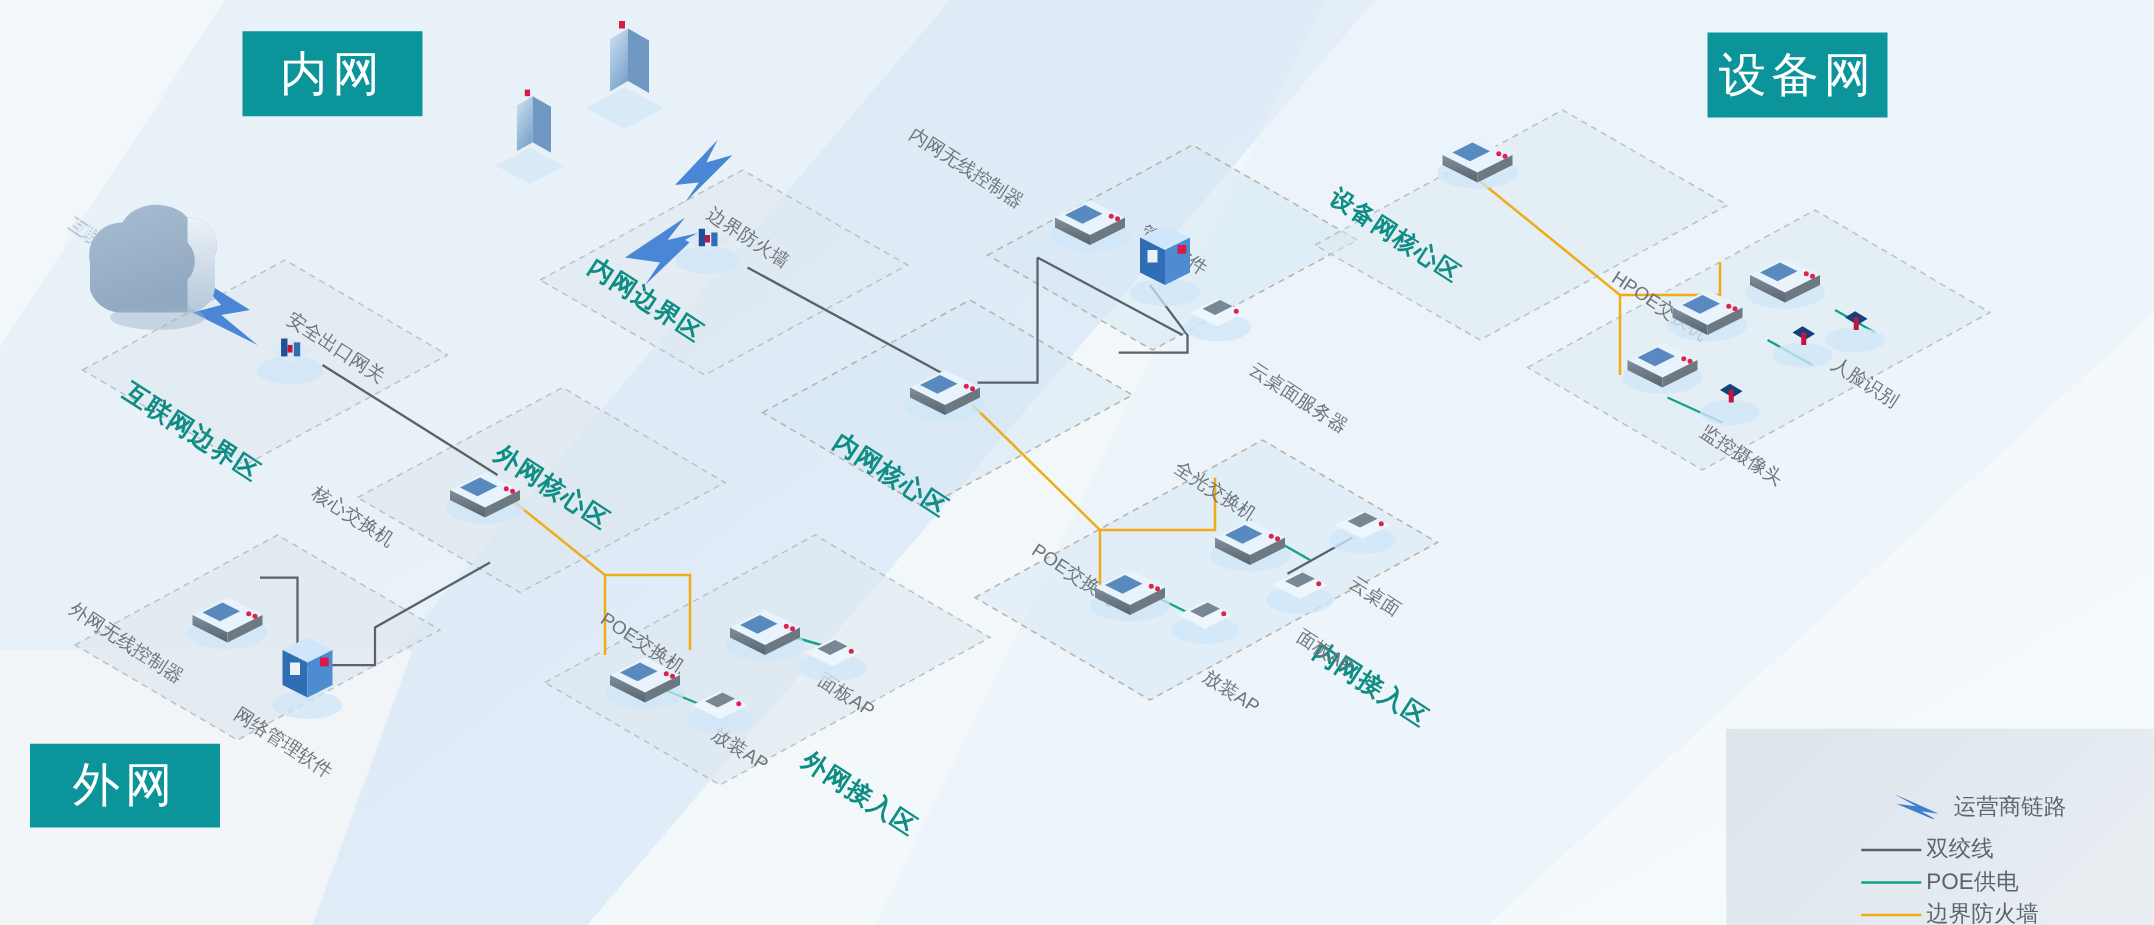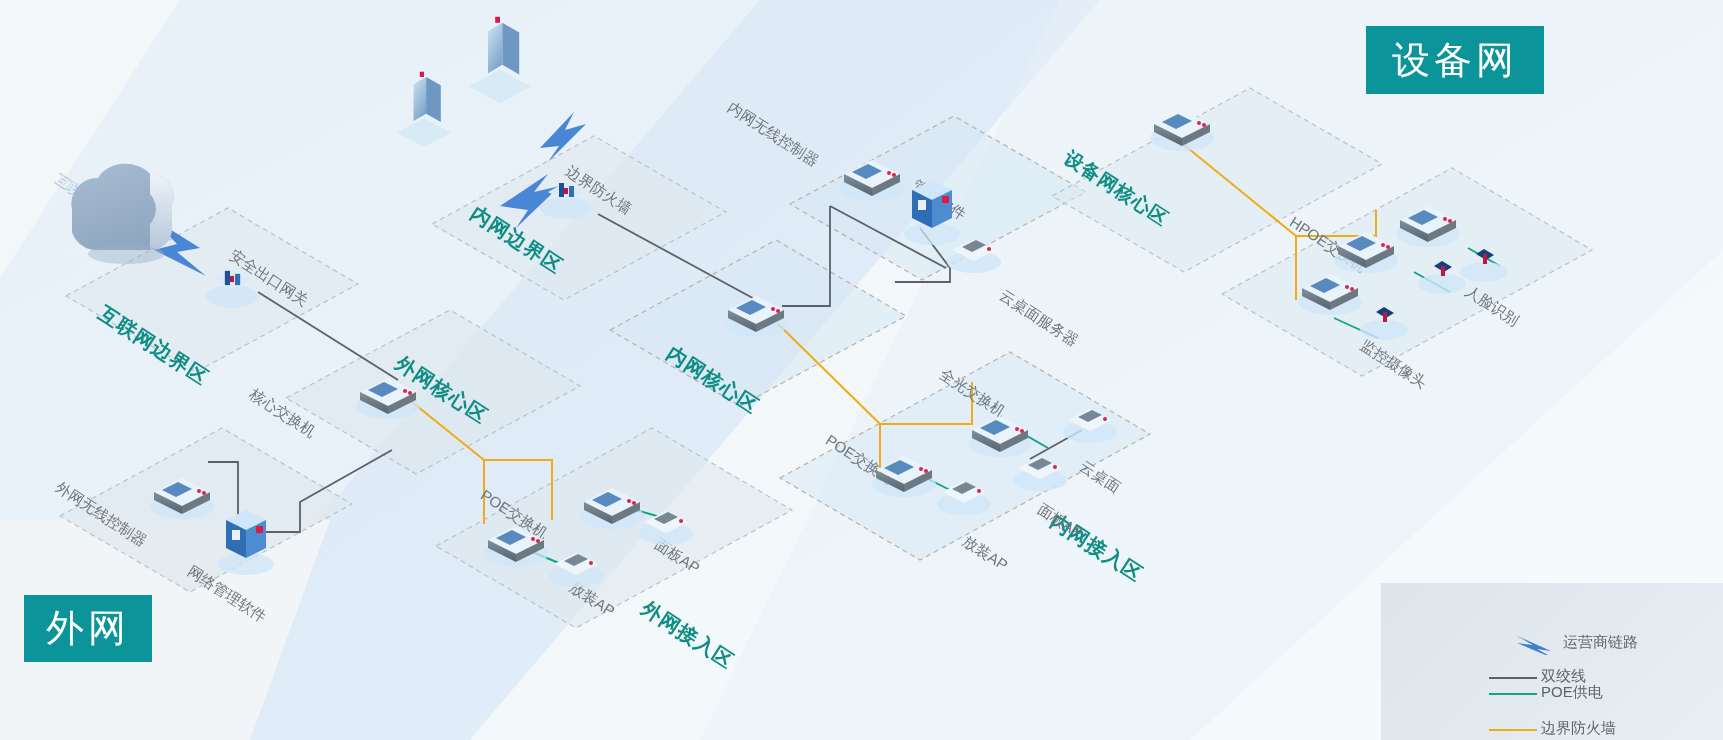--- a/index.html
+++ b/index.html
@@ -42,21 +42,21 @@
   }
 
   svg.links{position:absolute;left:0;top:0;width:1723px;height:740px;pointer-events:none;}
 
   
   .legend{
     position:absolute;left:1381px;top:583px;width:342px;height:157px;
     background:linear-gradient(135deg,#dde5ea 0%,#e4ebf0 60%,#e9eef2 100%);
   }
   .legend-row{position:absolute;display:flex;align-items:center;}
-  .legend-text{font-size:15px;color:#5d6569;margin-left:52px;}
+  .legend-text{font-size:18px;color:#5d6569;margin-left:52px;}
   .legend-line{position:absolute;width:48px;height:2px;left:0;top:50%;}
 
   .cloud-label{
     position:absolute;color:#e8f0f6;font-size:14px;
     transform-origin:0 0;white-space:nowrap;font-weight:bold;
     text-shadow:0 1px 1px rgba(60,90,120,.45);
   }
 </style>
 </head>
 <body>
@@ -284,24 +284,27 @@
     <use href="#sw" transform="translate(1182,118)"></use>
 
     <use href="#sw" transform="translate(1330,282)"></use>
     <use href="#cam" transform="translate(1384,318)"></use>
     <use href="#sw" transform="translate(1366,240)"></use>
     <use href="#cam" transform="translate(1442,272)"></use>
     <use href="#sw" transform="translate(1428,214)"></use>
     <use href="#cam" transform="translate(1484,260)"></use>
   </svg>
 
-  <div class="tag" style="left:1366px;top:26px;width:178px;height:68px;">
+  <div class="tag" style="left:194px;top:25px;width:144px;height:68px;">
+    <span>内网</span>
+  </div>
+  <div class="tag" style="left:1366px;top:26px;width:144px;height:68px;">
     <span>设备网</span>
   </div>
-  <div class="tag" style="left:24px;top:595px;width:128px;height:67px;">
+  <div class="tag" style="left:24px;top:595px;width:152px;height:67px;">
     <span>外网</span>
   </div>
 
   <div class="zlabel" style="left:108px;top:300px;font-size:20px;transform:rotate(33deg);">互联网边界区</div>
   <div class="zlabel" style="left:480px;top:200px;font-size:20px;transform:rotate(33deg);">内网边界区</div>
   <div class="zlabel" style="left:405px;top:350px;font-size:20px;transform:rotate(33deg);">外网核心区</div>
   <div class="zlabel" style="left:676px;top:340px;font-size:20px;transform:rotate(33deg);">内网核心区</div>
   <div class="zlabel" style="left:651px;top:595px;font-size:20px;transform:rotate(33deg);">外网接入区</div>
   <div class="zlabel" style="left:1060px;top:508px;font-size:20px;transform:rotate(33deg);">内网接入区</div>
   <div class="zlabel" style="left:1073px;top:145px;font-size:19px;transform:rotate(33deg);">设备网核心区</div>
@@ -330,21 +333,21 @@
     <div class="legend-row" style="left:130px;top:50px;">
       <svg width="48" height="24" style="position:absolute;left:0;top:-2px;">
         <polygon points="4,4 40,20 26,18 44,28 6,12 22,14" fill="#3f7fd0"></polygon>
       </svg>
       <span class="legend-text">运营商链路</span>
     </div>
     <div class="legend-row" style="left:108px;top:84px;font-family:Liberation Serif, serif;">
       <span class="legend-line" style="background:#5a6168;"></span>
       <span class="legend-text">双绞线</span>
     </div>
-    <div class="legend-row" style="left:108px;top:100px;">
+    <div class="legend-row" style="left:108px;top:110px;">
       <span class="legend-line" style="background:#12a488;"></span>
       <span class="legend-text">POE供电</span>
     </div>
     <div class="legend-row" style="left:108px;top:136px;">
       <span class="legend-line" style="background:#f0ab16;"></span>
       <span class="legend-text">边界防火墙</span>
     </div>
   </div>
 
 </div>

